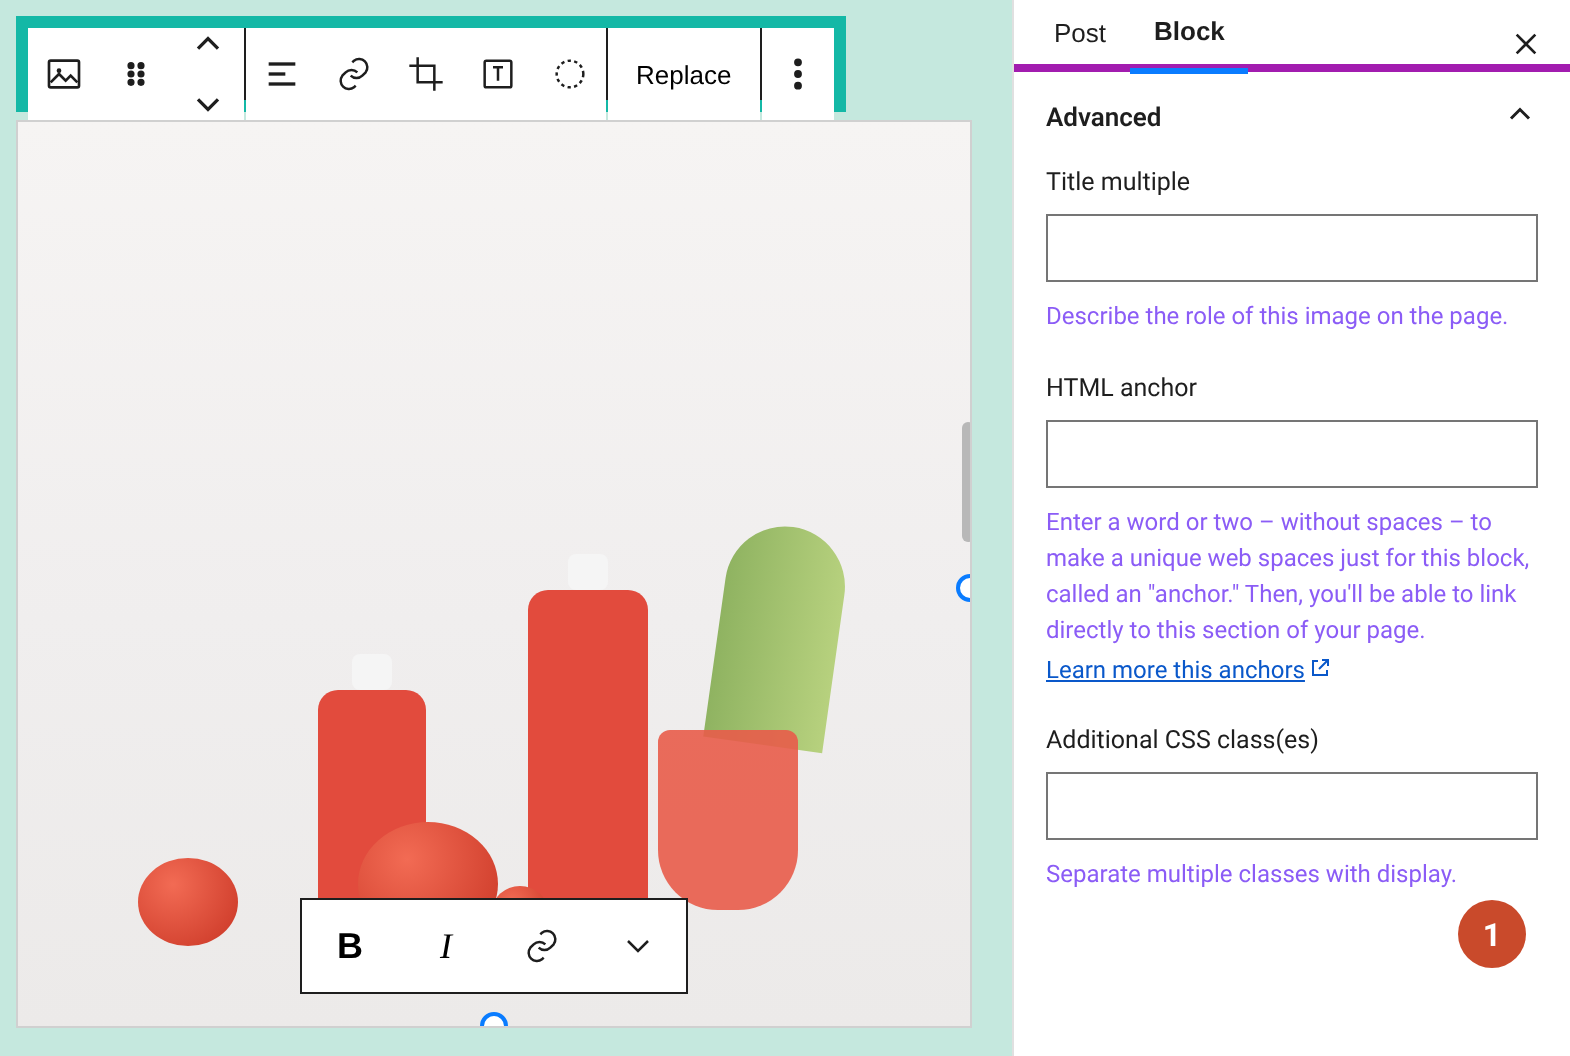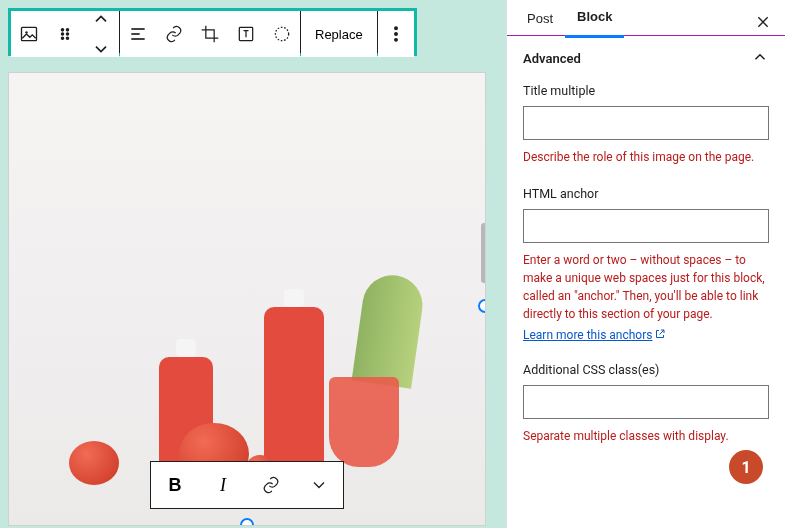--- a/index.html
+++ b/index.html
@@ -2,21 +2,21 @@
 <html><head>
 <meta charset="utf-8">
 <style>
 * { box-sizing: border-box; margin: 0; padding: 0; }
 html, body { width: 785px; height: 528px; font-family: -apple-system, BlinkMacSystemFont, "Segoe UI", Roboto, sans-serif; font-size: 13px; color: #1e1e1e; overflow: hidden; }
 .app { display: flex; width: 100%; height: 100%; }
 .editor { flex: 1; background: #c5e8de; position: relative; padding: 8px; }
 .sidebar { width: 279px; background: #fff; border-left: 1px solid #e0e0e0; display: flex; flex-direction: column; }
 
 
-.toolbar { display: inline-flex; background: #fff; border: 3px solid #14b8a6; height: 48px; margin-bottom: 16px; }
+.toolbar { display: inline-flex; background: #fff; border: 6px solid #14b8a6; height: 48px; margin-bottom: 4px; }
 .tb-group { display: flex; border-right: 1px solid #1e1e1e; }
 .tb-group:last-child { border-right: none; }
 .tb-btn { width: 36px; height: 46px; display: flex; align-items: center; justify-content: center; background: #fff; border: none; cursor: pointer; }
 .tb-btn svg { width: 20px; height: 20px; stroke: #1e1e1e; fill: none; stroke-width: 1.5; }
 .tb-btn-fill svg { fill: #1e1e1e; stroke: none; }
 .tb-text { padding: 0 14px; height: 46px; display: flex; align-items: center; background: #fff; border: none; cursor: pointer; font-size: 13px; }
 .tb-small { font-size: 9px; display:flex; flex-direction:column; gap:2px; align-items:center; justify-content:center; }
 
 
 .image-block { position: relative; background: #fff; width: 478px; height: 454px; border:1px solid #d0d0d0; display:flex; align-items:center; justify-content:center; overflow:hidden; }
@@ -35,33 +35,33 @@
 .handle-right { position:absolute; right:-7px; top:50%; width:14px; height:14px; border:2px solid #0a7cff; border-radius:50%; background:#fff; }
 .handle-bottom { position:absolute; left:50%; bottom:-7px; width:14px; height:14px; border:2px solid #0a7cff; border-radius:50%; background:#fff; transform:translateX(-50%); }
 
 
 .inline-toolbar { position:absolute; bottom:16px; left:50%; transform:translateX(-50%); background:#fff; border:1px solid #1e1e1e; display:flex; height:48px; }
 .inline-toolbar .tb-btn { border:none; width:48px; }
 .inline-toolbar .bold { font-weight:800; font-size:18px; }
 .inline-toolbar .italic { font-style:italic; font-size:18px; font-family:serif; }
 
 
-.sb-tabs { display:flex; align-items:center; border-bottom:1px solid #a21caf; padding: 0 8px; position:relative; height:36px; }
+.sb-tabs { display:flex; align-items:center; border-bottom:4px solid #a21caf; padding: 0 8px; position:relative; height:36px; }
 .sb-tab { padding: 12px 12px 11px; font-size:13px; color:#1e1e1e; cursor:pointer; background:none; border:none; }
 .sb-tab.active { font-weight:600; border-bottom:3px solid #0a7cff; }
 .sb-close { position:absolute; right:10px; top:10px; width:24px; height:24px; display:flex; align-items:center; justify-content:center; cursor:pointer; background:none; border:none; }
 .sb-close svg { width:16px; height:16px; stroke:#1e1e1e; stroke-width:2; }
 
 .sb-section { padding: 12px 16px; overflow-y:auto; flex:1; }
 .sb-section-header { display:flex; align-items:center; justify-content:space-between; cursor:pointer; margin-bottom:14px; }
 .sb-section-title { font-weight:600; font-size:13px; }
 .chev svg { width:18px; height:18px; stroke:#1e1e1e; stroke-width:2; fill:none; }
 .field-label { font-size:12.5px; margin-bottom:8px; display:block; }
 .field-input { width:100%; border:1px solid #757575; height:34px; padding:4px 8px; font-size:13px; margin-bottom:8px; }
-.field-desc { font-size:12px; color:#b91c1c; line-height:1.5; margin-bottom:4px; }
+.field-desc { font-size:12px; color:#8b5cf6; line-height:1.5; margin-bottom:4px; }
 .field-link { color:#0a58ca; text-decoration:underline; font-size:12px; cursor:pointer; }
 .field-link svg { width:12px; height:12px; display:inline-block; vertical-align:-1px; margin-left:2px; stroke:#0a58ca; fill:none; stroke-width:2; }
 .field-group { margin-bottom:20px; }
 
 
 .annotation { position:absolute; right:22px; bottom:44px; width:34px; height:34px; border-radius:50%; background:#c94a2b; color:#fff; display:flex; align-items:center; justify-content:center; font-weight:700; font-size:16px; z-index:50; }
 
 .scroll-thumb { position:absolute; right:-2px; top:150px; width:6px; height:60px; background:#b8b8b8; border-radius:3px; }
 </style>
 </head>

